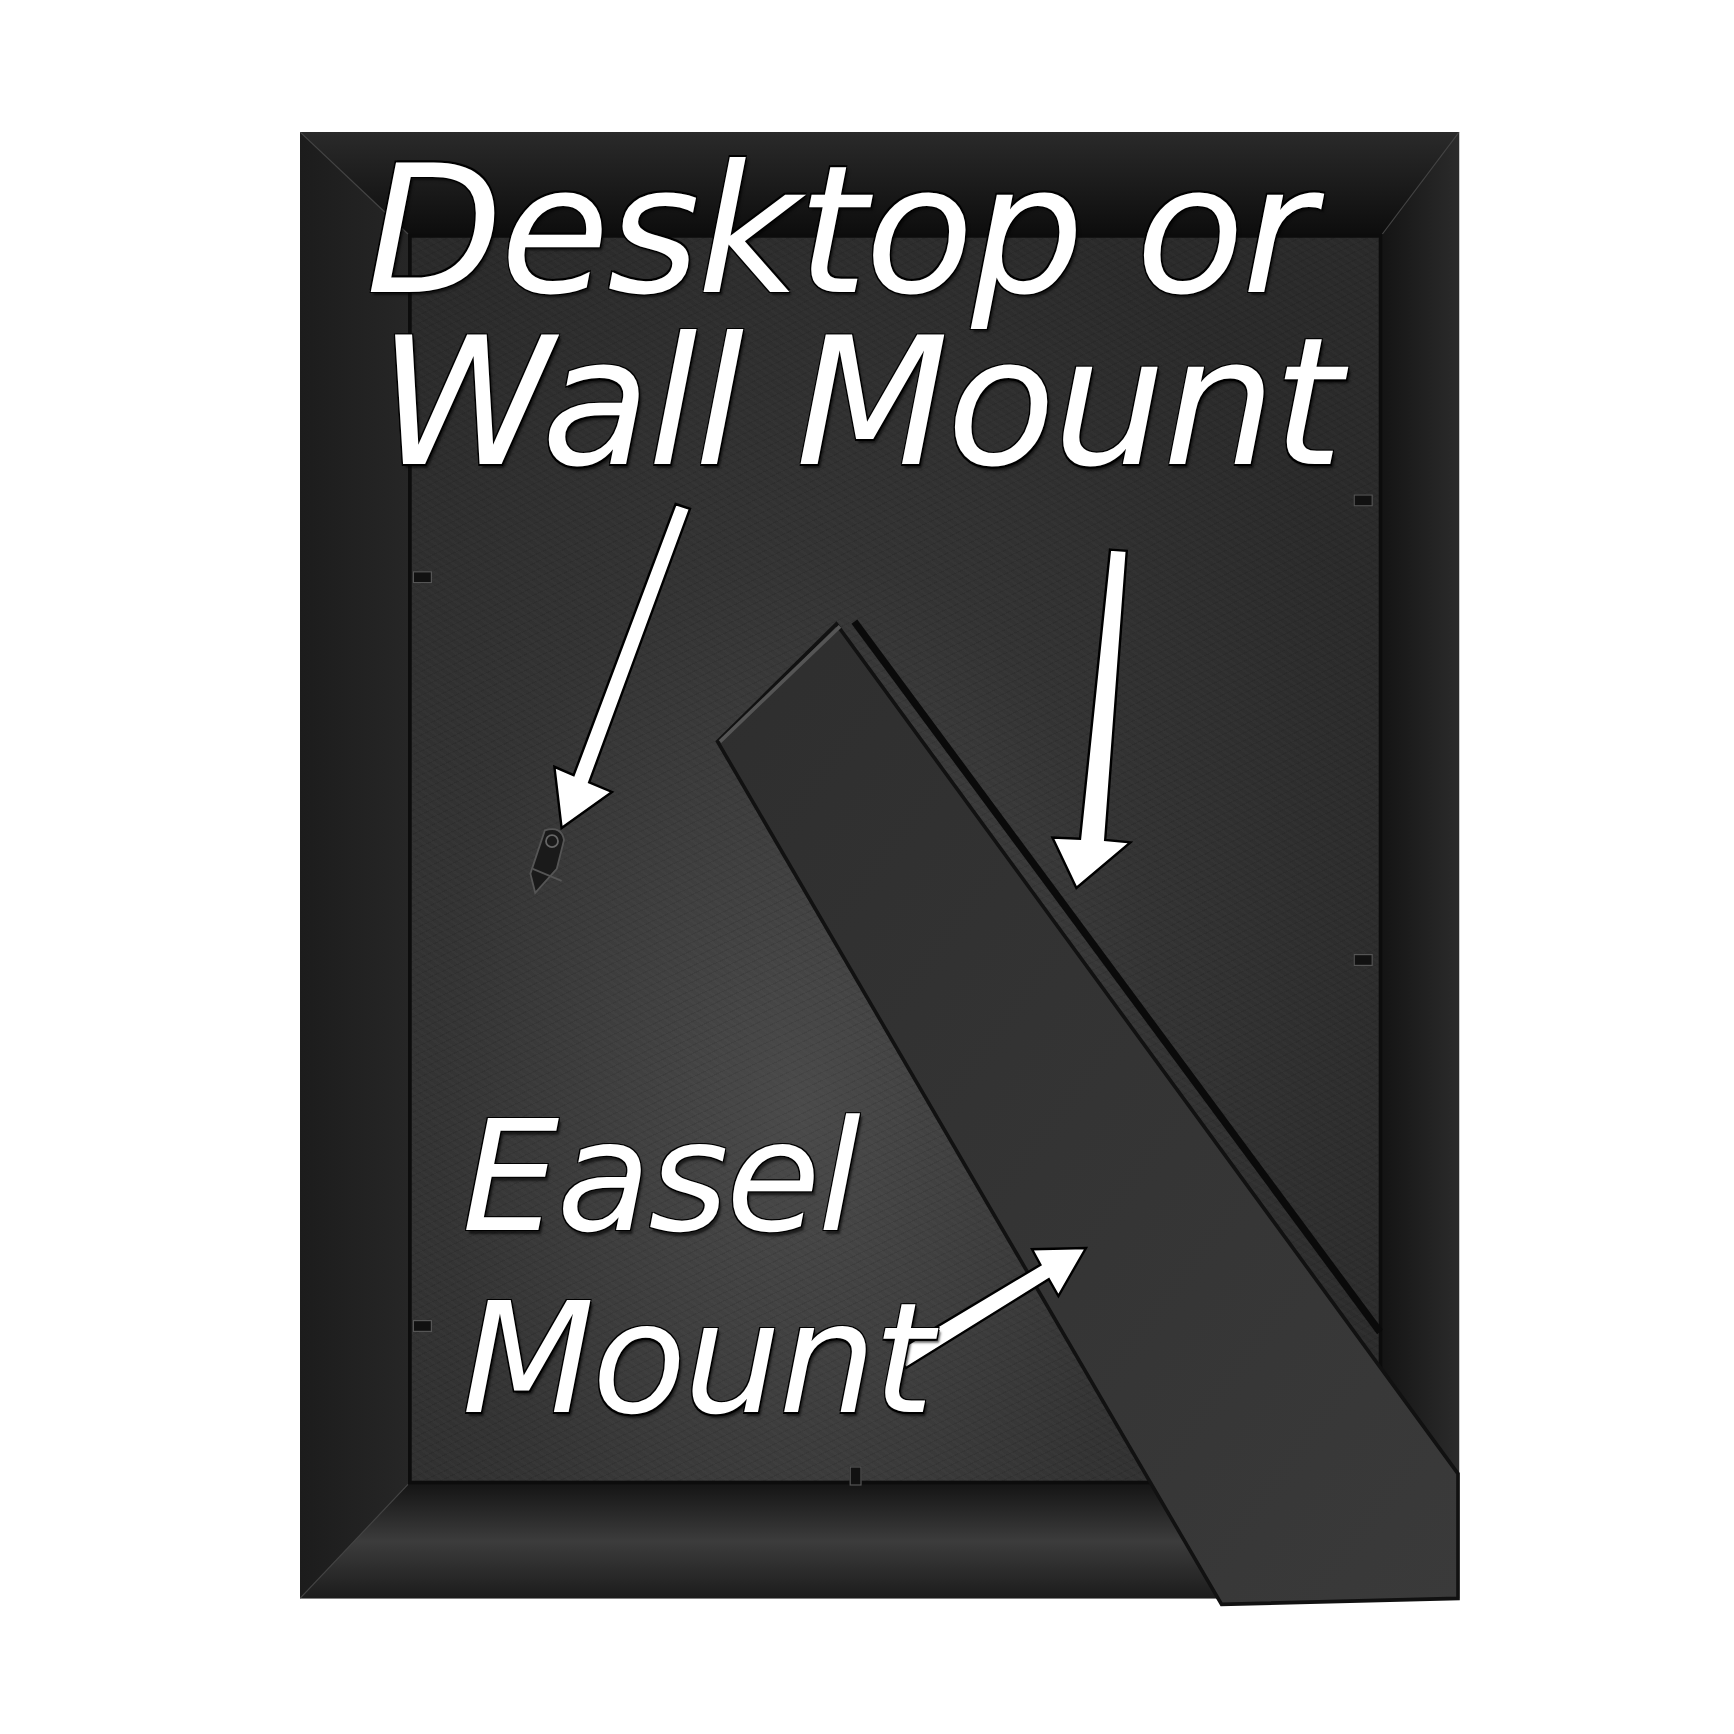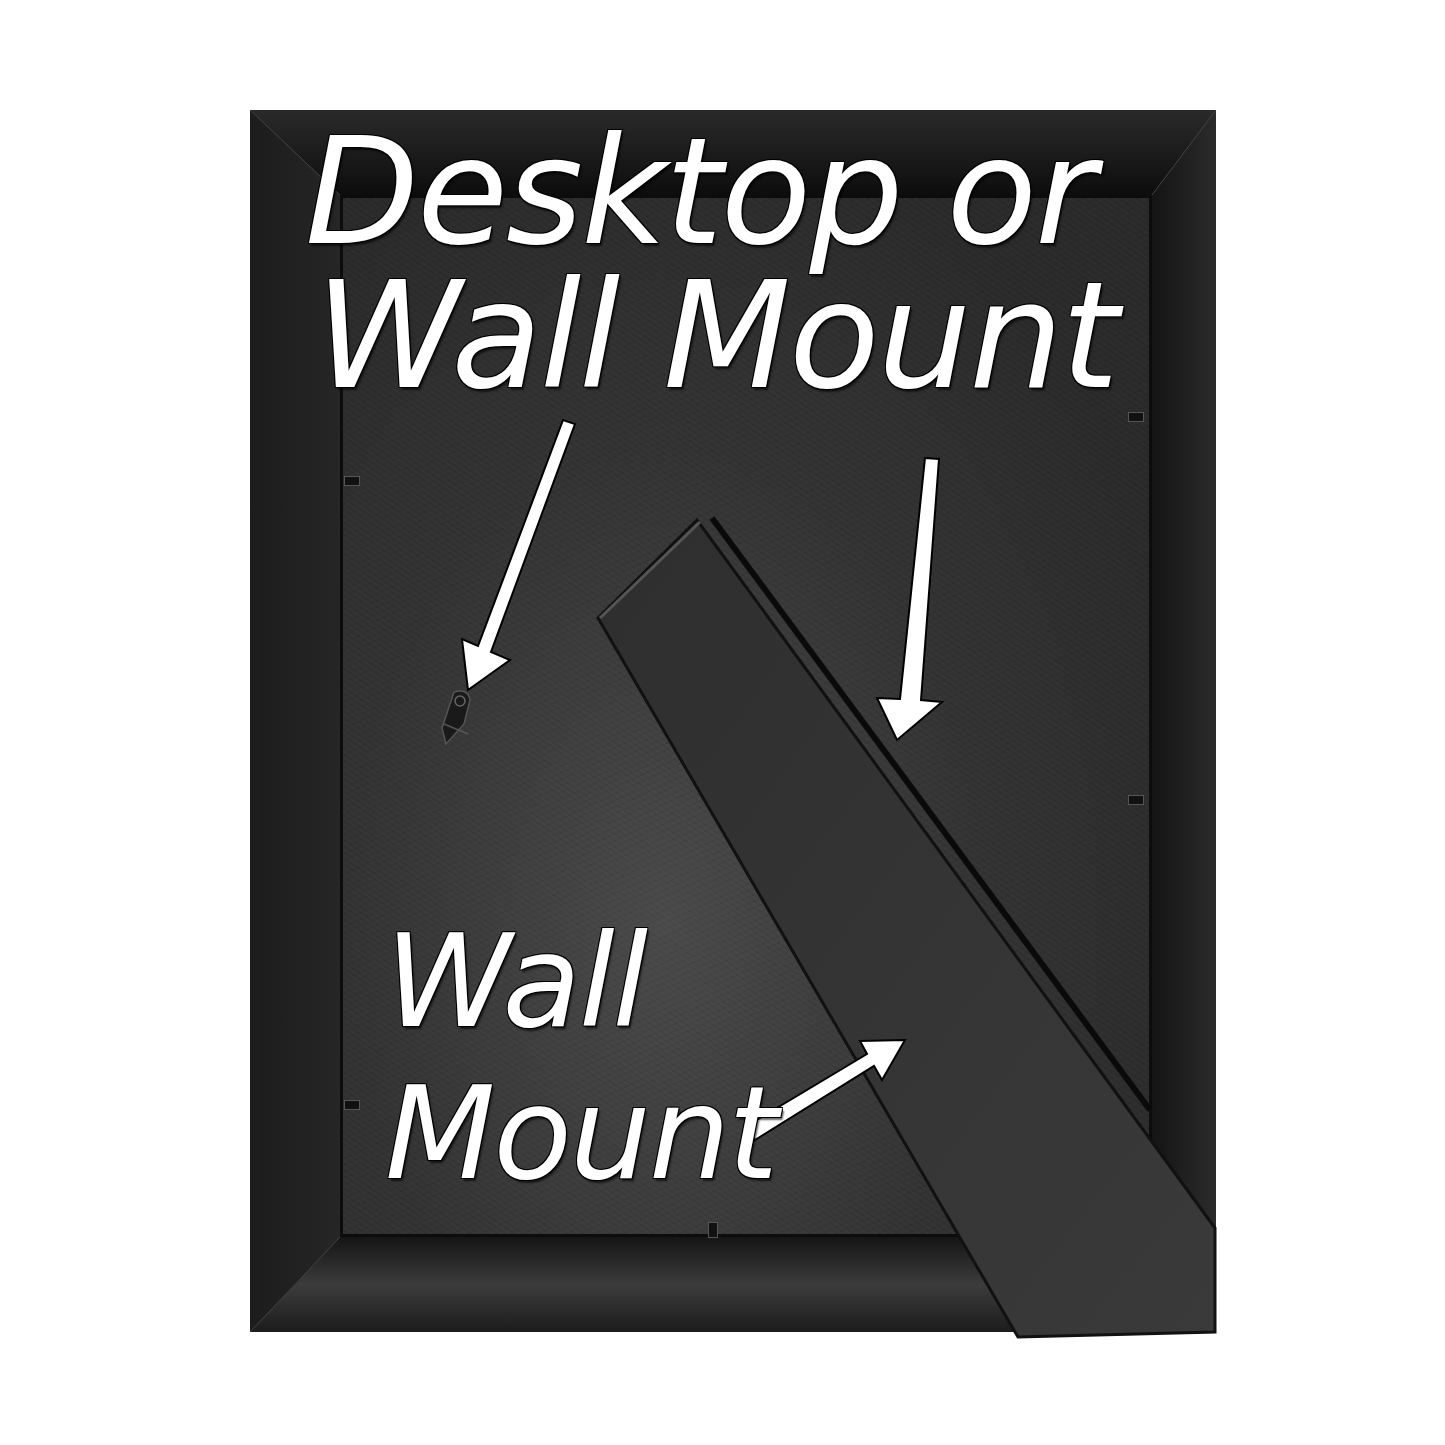--- a/index.html
+++ b/index.html
@@ -88,14 +88,14 @@
 <svg class="overlay" width="1445" height="1445">
   <g fill="#ffffff" stroke="#000" stroke-width="2" stroke-linejoin="miter">
     <polygon points="563,420 575,424 491,652 510,660 468,690 462,639 478,646"></polygon>
     <polygon points="925,458 939,459 921,700 942,702 897,740 877,698 900,699"></polygon>
     <polygon points="745,1127 755,1140 874,1066 882,1080 905,1040 860,1041 867,1054"></polygon>
   </g>
 </svg>
 
 <div class="label l1">Desktop or</div>
 <div class="label l2">Wall Mount</div>
-<div class="label l3">Wall</div>
+<div class="label l3">Easel</div>
 <div class="label l4">Mount</div>
 
 </body></html>

